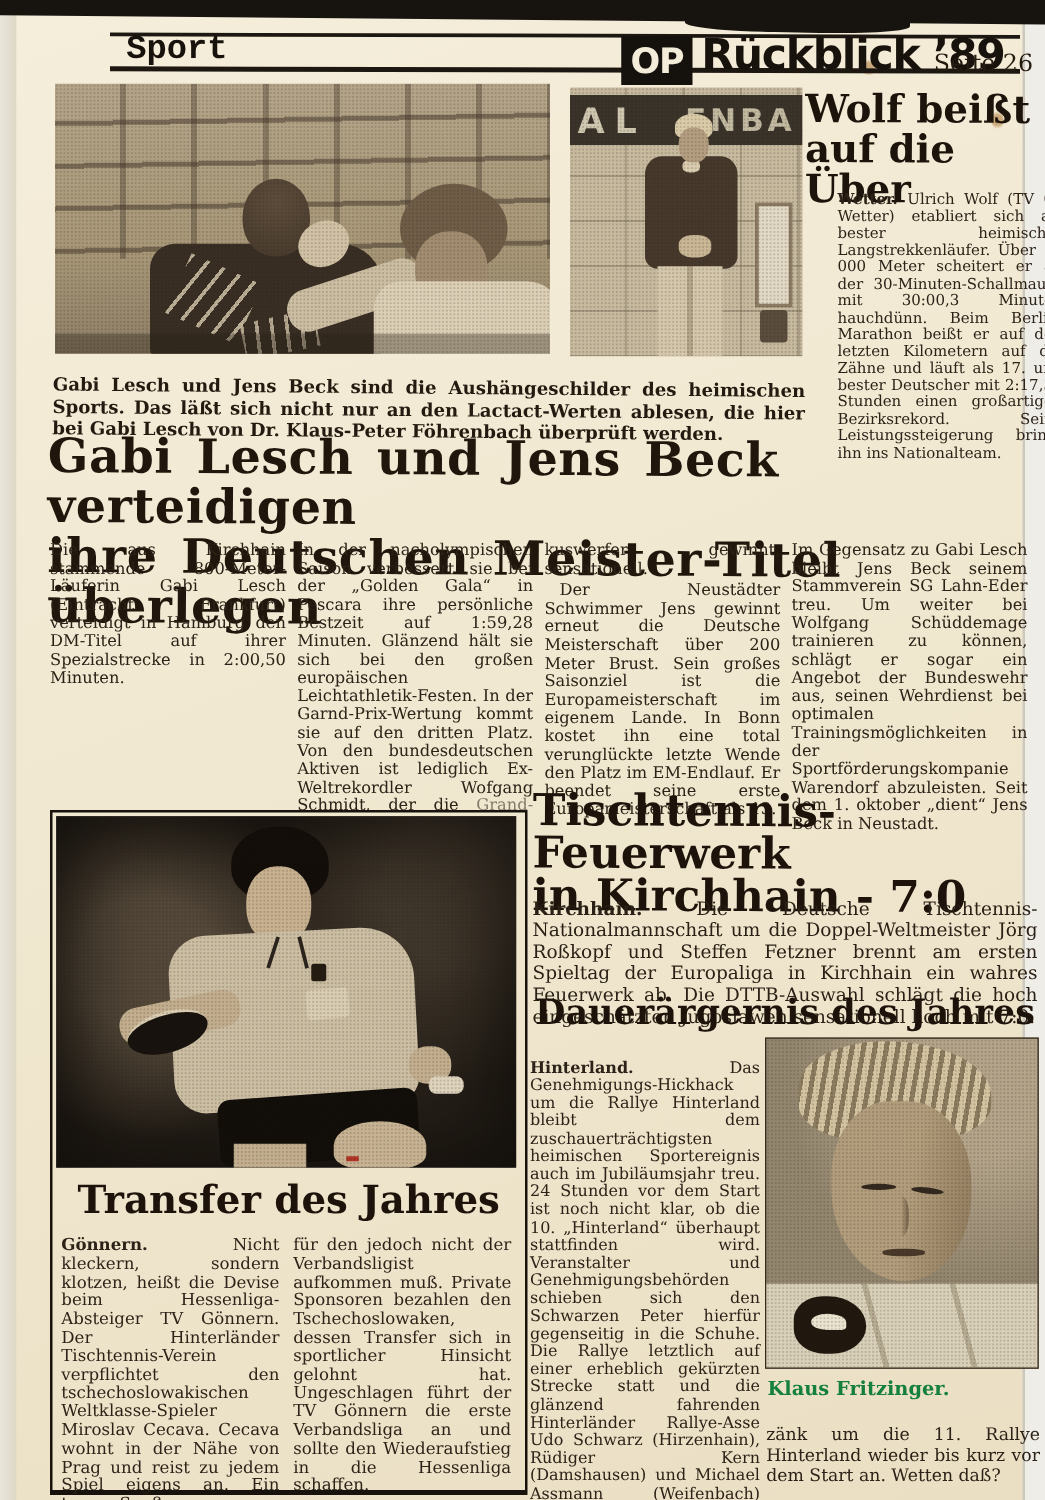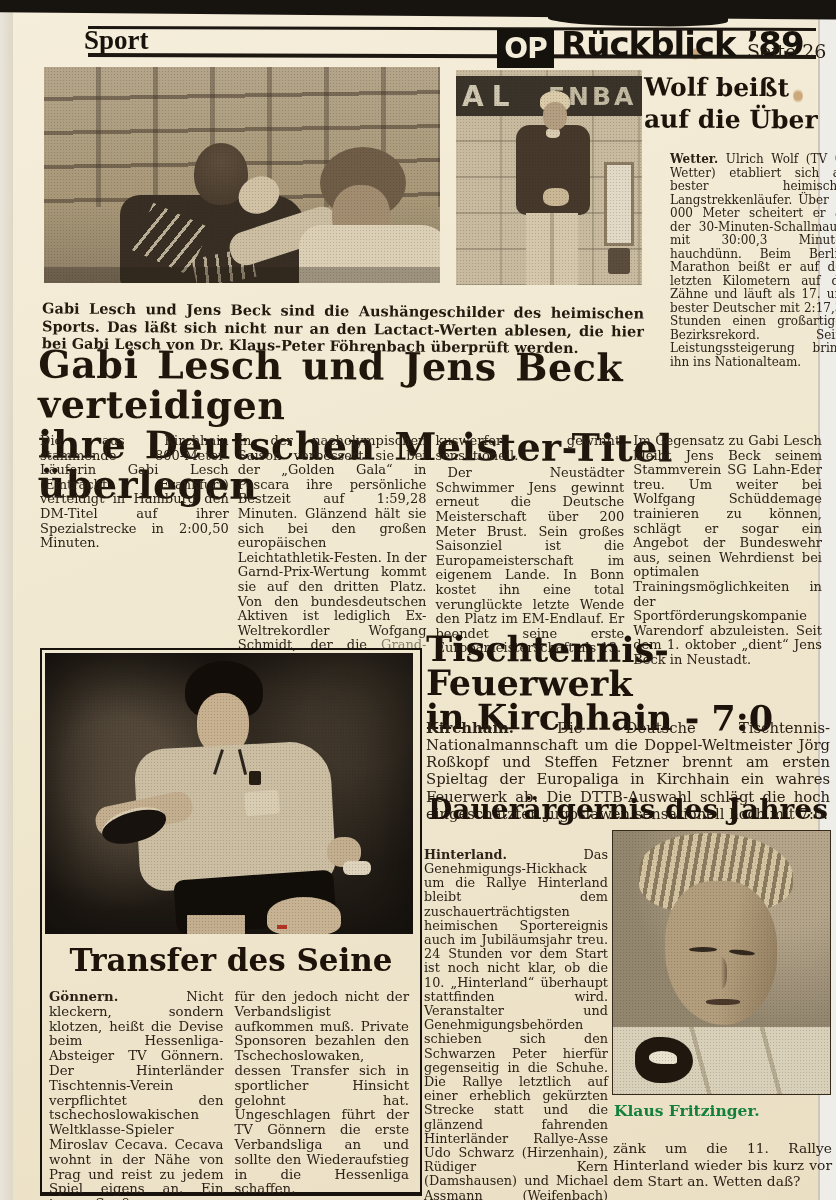--- a/index.html
+++ b/index.html
@@ -9,21 +9,21 @@
          background:linear-gradient(160deg,#f5eedb 0%,#f1e8d1 45%,#eadfc3 100%);}
   .abs{position:absolute;}
   
   .band-top{left:-10px;top:-12px;width:870px;height:28px;background:#17130f;transform:rotate(.5deg);}
   .band-blob{left:548px;top:10px;width:180px;height:16px;background:#17130f;border-radius:40%;transform:rotate(1deg);}
   .edge-left{left:0;top:0;width:13px;height:1200px;background:linear-gradient(90deg,#e9e5da,#ded7c6);}
   .edge-right{left:818px;top:0;width:18px;height:1200px;background:#efede7;border-left:2px solid #cdc8bb;}
   .stain{border-radius:50%;background:radial-gradient(circle,#b07c3f 0 40%,rgba(176,124,63,0) 75%);opacity:.6;}
   
   .rule{background:#1d1711;}
-  .sport{left:84px;top:25px;font-family:Liberation Serif, serif;font-weight:700;font-size:27px;color:#18120c;}
+  .sport{left:101px;top:25px;font-family:Liberation Mono, monospace;font-weight:700;font-size:27px;color:#18120c;}
   .op-box{left:497px;top:29px;width:57px;height:39px;background:#15110d;display:flex;align-items:center;justify-content:center;}
   .op-box span{font-family:"DejaVu Sans",sans-serif;font-weight:700;font-size:28px;color:#f3ecd8;letter-spacing:-1px;}
   .rueckblick{left:561px;top:24px;font-family:"DejaVu Sans",sans-serif;font-weight:700;font-size:34px;color:#18120c;letter-spacing:-1px;}
   .seite{left:747px;top:40px;font-size:19px;color:#241b11;}
   
   .photo{overflow:hidden;}
   .photo::after{content:"";position:absolute;inset:0;
     background-image:radial-gradient(rgba(35,25,15,.18) 1px,transparent 1px);
     background-size:3px 3px;pointer-events:none;}
   .ph{position:absolute;}
@@ -59,21 +59,21 @@
   .m-hair{left:84px;top:21px;width:30px;height:20px;background:#dbcca9;border-radius:50% 50% 30% 30%;}
   .m-face{left:87px;top:32px;width:24px;height:28px;background:#b49e81;border-radius:45%;}
   .m-jacket{left:60px;top:55px;width:74px;height:90px;background:#46392c;border-radius:14px 14px 10px 10px;}
   .m-collar{left:90px;top:58px;width:14px;height:10px;background:#d9ccb0;border-radius:40%;}
   .m-hands{left:87px;top:118px;width:26px;height:18px;background:#c9b795;border-radius:40%;}
   .m-pants{left:70px;top:143px;width:52px;height:72px;
     background:linear-gradient(90deg,#d4c7ac 0 46%,#b4a68a 46% 54%,#d4c7ac 54%);}
   .m-window{left:148px;top:92px;width:24px;height:78px;background:#e1d9c5;border:3px solid #8b7b63;}
   .m-bucket{left:152px;top:178px;width:22px;height:26px;background:#5a4d3e;border-radius:3px;}
   
-  .wolf-hl{left:644px;top:72px;width:188px;font-weight:700;font-size:25px;line-height:32px;color:#1c130a;transform:rotate(.3deg);}
+  .wolf-hl{left:644px;top:72px;width:188px;font-weight:700;font-size:31px;line-height:32px;color:#1c130a;transform:rotate(.3deg);}
   .wolf-body{left:644px;top:141px;width:180px;font-size:12px;line-height:13.5px;text-align:justify;color:#2c2218;margin-left:26px;}
   .lead{font-weight:700;}
   
   .caption-top{left:42px;top:287px;width:602px;font-weight:700;font-size:14.5px;line-height:17.5px;color:#241a10;transform:rotate(.5deg);text-align:justify;}
   
   .main-hl{left:38px;top:347px;width:790px;font-weight:700;font-size:38px;line-height:40px;letter-spacing:.5px;word-spacing:5px;color:#20160c;transform:rotate(.35deg);}
   .cols{left:40px;top:434px;width:782px;display:grid;grid-template-columns:repeat(4,1fr);column-gap:9px;
         font-size:13px;line-height:14.6px;text-align:justify;color:#2c2217;}
   .cols p{margin:0;}
   .cols p+p{text-indent:12px;margin-top:3px;}
@@ -220,21 +220,21 @@
       <div class="ph t-paddle"></div>
       <div class="ph t-mark"></div>
       <div class="ph t-badge"></div>
       <div class="ph t-fist"></div>
       <div class="ph t-band"></div>
       <div class="ph t-shorts"></div>
       <div class="ph t-thigh"></div>
       <div class="ph t-knee"></div>
       <div class="ph t-red"></div>
     </div>
-    <div class="ph transfer-hl">Transfer des Seine</div>
+    <div class="ph transfer-hl">Transfer des Jahres</div>
     <div class="ph transfer-cols">
       <p><b class="lead">Gönnern.</b><span> Nicht kleckern, sondern klotzen, heißt die Devise beim Hessenliga-Absteiger TV Gönnern. Der Hinterländer Tischtennis-Verein verpflichtet den tschechoslowakischen Weltklasse-Spieler Miroslav Cecava. Cecava wohnt in der Nähe von Prag und reist zu jedem Spiel eigens an. Ein teurer Spaß,</span></p>
       <p>für den jedoch nicht der Verbandsligist aufkommen muß. Private Sponsoren bezahlen den Tschechoslowaken, dessen Transfer sich in sportlicher Hinsicht gelohnt hat. Ungeschlagen führt der TV Gönnern die erste Verbandsliga an und sollte den Wiederaufstieg in die Hessenliga schaffen.</p>
     </div>
   </div>
 
   <div class="abs tt-hl">
     <div>Tischtennis-Feuerwerk</div>
     <div>in Kirchhain - 7:0</div>
   </div>

